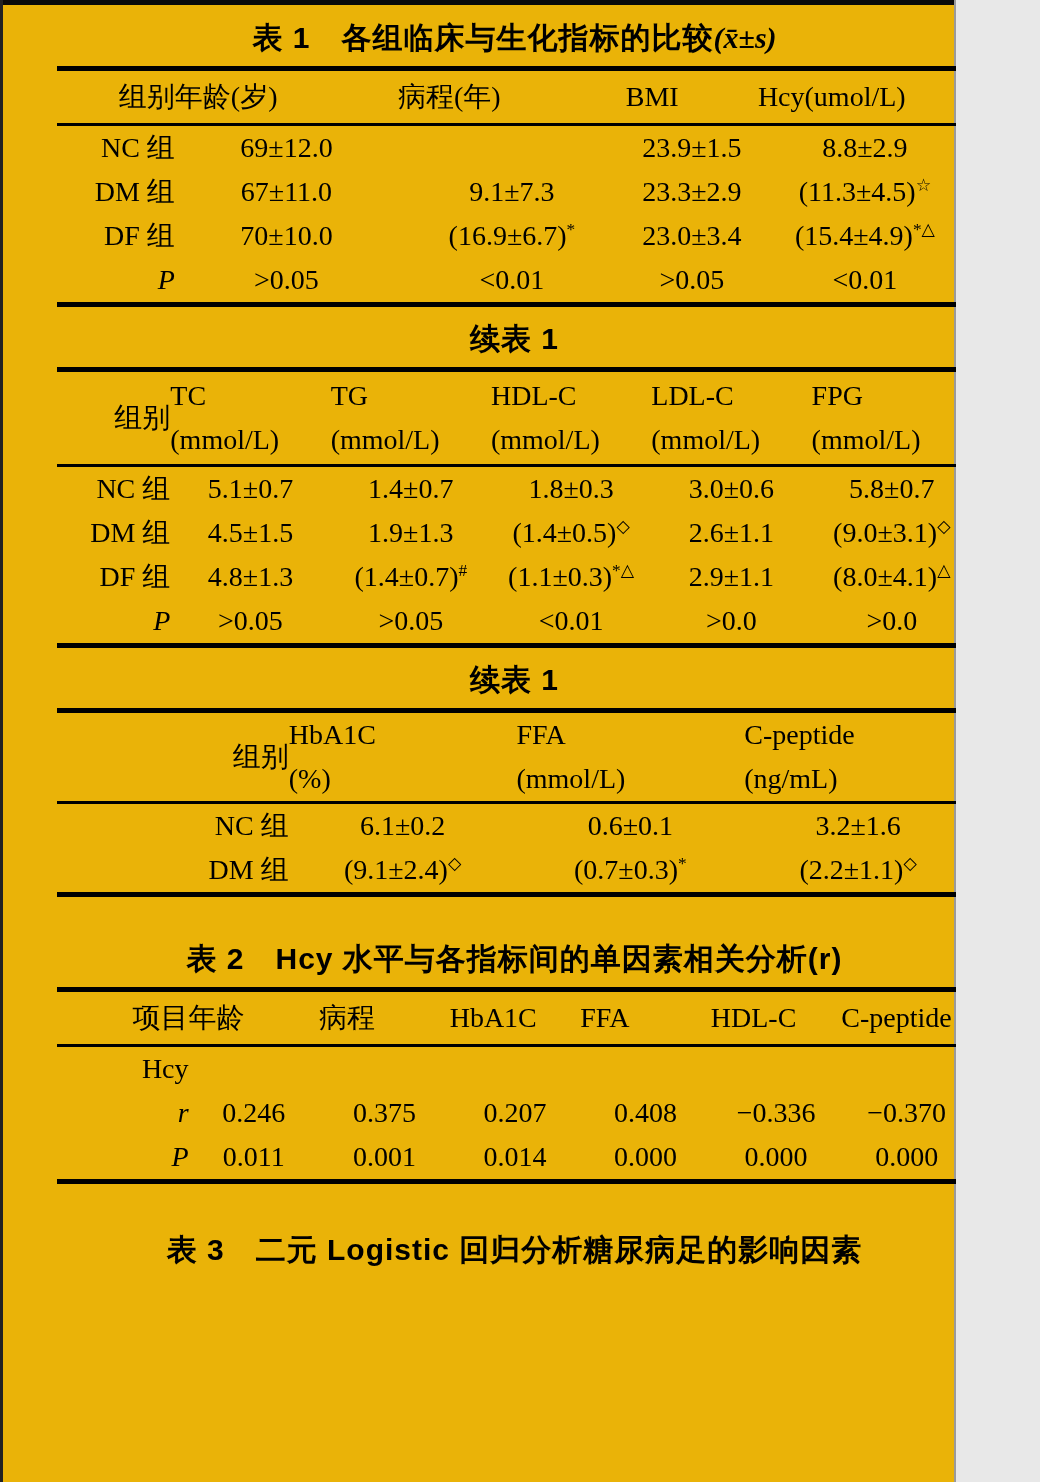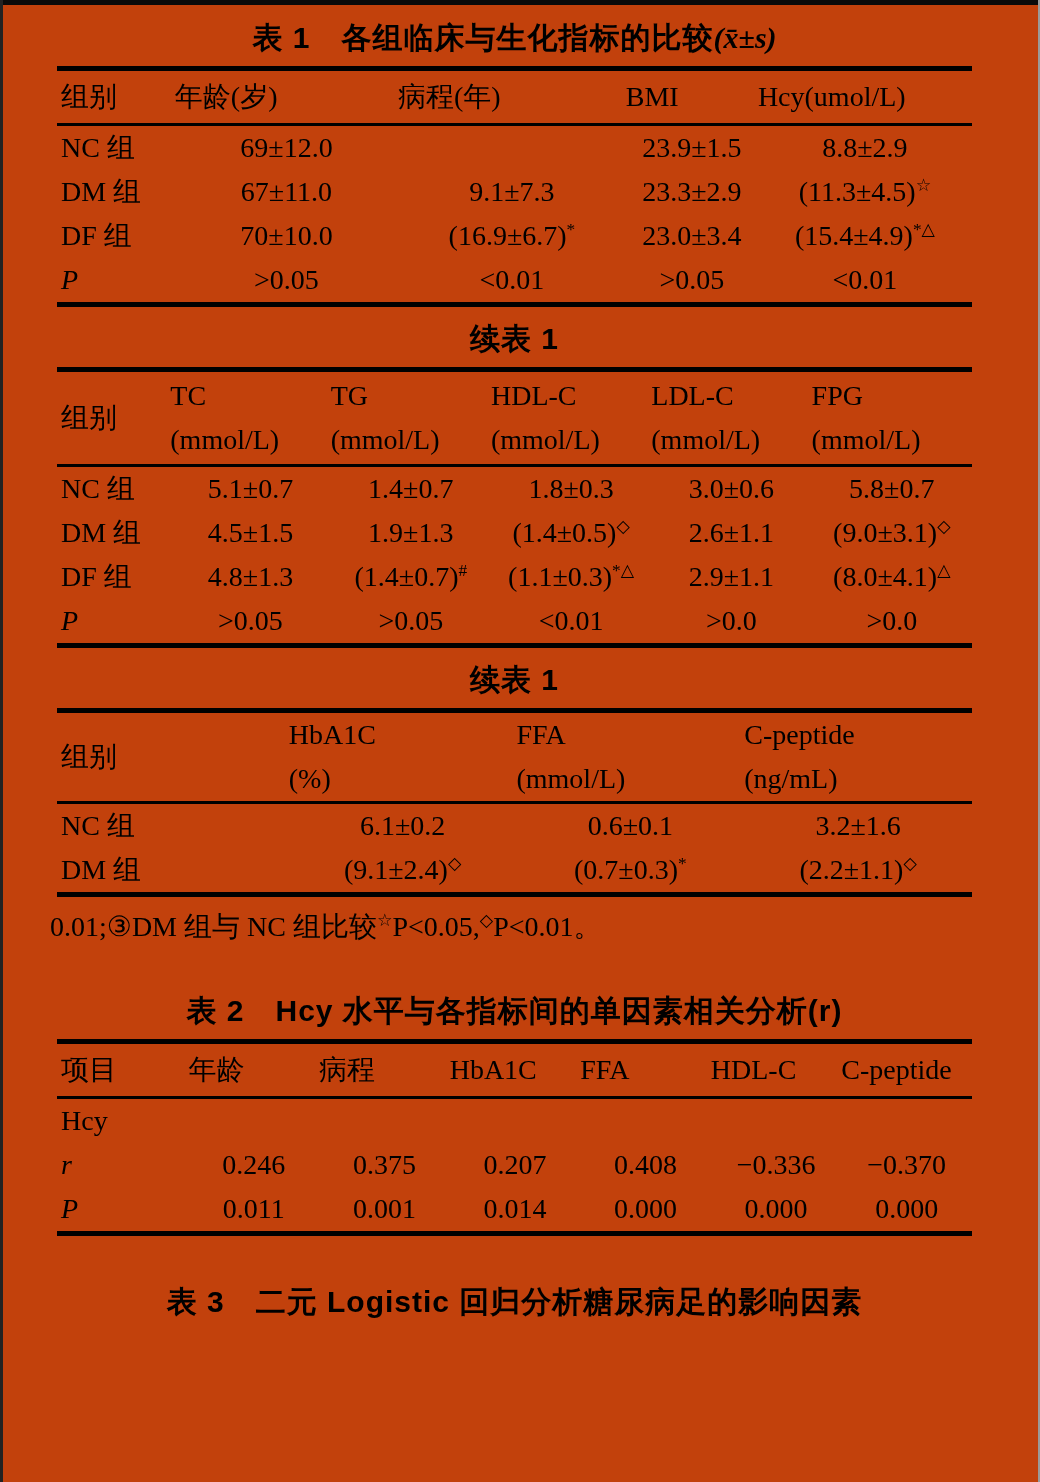--- a/index.html
+++ b/index.html
@@ -1,19 +1,19 @@
 <!DOCTYPE html>
 <html><head>
 <meta charset="utf-8">
 <style>
   html,body{margin:0;padding:0;background:#e8e8e8;}
   .page{
     position:relative;
-    width:1040px;height:1482px;
-    background:#c2410c;
+    width:956px;height:1482px;
+    background:#eab308;
     color:#000;
     font-family:"Liberation Serif","DejaVu Serif",serif;
     overflow:hidden;
     box-sizing:border-box;
   }
   .border-top{position:absolute;top:0;left:0;right:0;height:5px;background:#0a0a0a;}
   .border-left{position:absolute;top:0;left:0;bottom:0;width:3px;background:#222;}
   .border-right{position:absolute;top:0;right:0;bottom:0;width:2px;background:#9a9a9a;}
 
   .content{position:relative;margin-left:57px;width:915px;padding-top:6px;}
@@ -50,21 +50,21 @@
     padding:0;
     line-height:44px;
   }
   table.t td{
     text-align:center;
     vertical-align:middle;
     padding:0;
     white-space:nowrap;
   }
   table.t th:first-child, table.t td:first-child{
-    text-align:left;
+    text-align:right;
     padding-left:4px;
   }
   sup{font-size:0.62em;line-height:0;}
 
   
   .t0 th{height:52px;}  .t0 td{height:44px;}
   .t1 th{height:92px;}  .t1 td{height:44px;}
   .t2 th{height:88px;}  .t2 td{height:44px;}
   .t3 th{height:52px;}  .t3 td{height:44px;}
   .t4 th{height:48px;}  .t4 td{height:46px;}
@@ -226,21 +226,20 @@
               <td>DM 组</td>
               <td>(9.1±2.4)<sup>◇</sup></td>
               <td>(0.7±0.3)<sup>*</sup></td>
               <td>(2.2±1.1)<sup>◇</sup></td>
             </tr>
           </tbody>
       </table>
     </section>
 
     <div class="notes">
-      <div>0.01;③DM 组与 NC 组比较<sup>☆</sup>P&lt;0.05,<sup>◇</sup>P&lt;0.01。</div>
     </div>
 
     <section class="tbl-sec sec-t2">
       <div class="tbl-title">表 2　Hcy 水平与各指标间的单因素相关分析(r)</div>
       <table class="t t3">
         <thead>
             <tr>
               <th>项目</th>
               <th>年龄</th>
               <th>病程</th>

